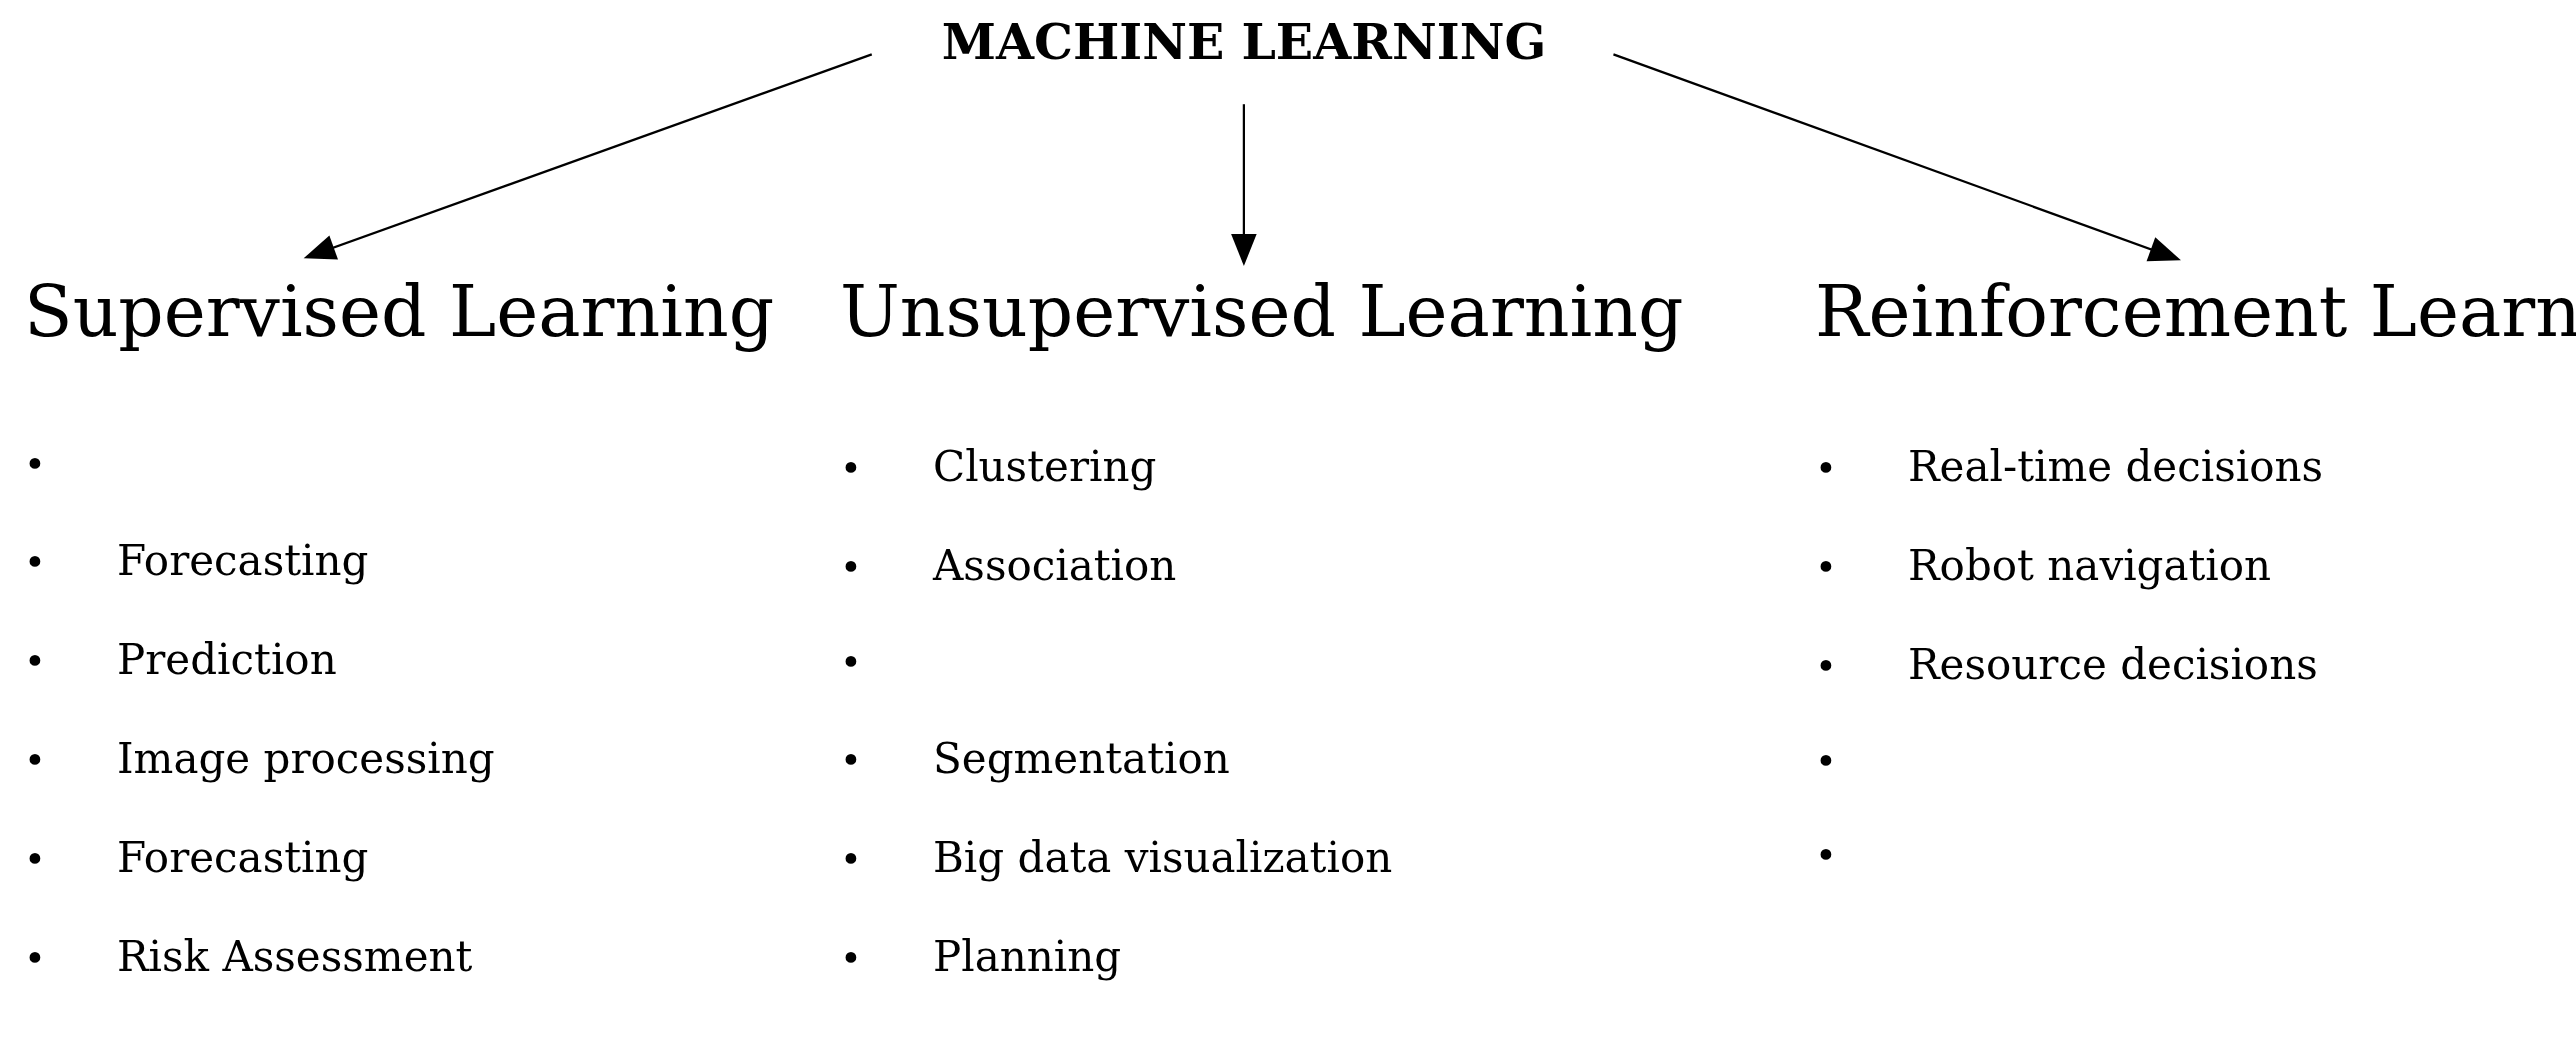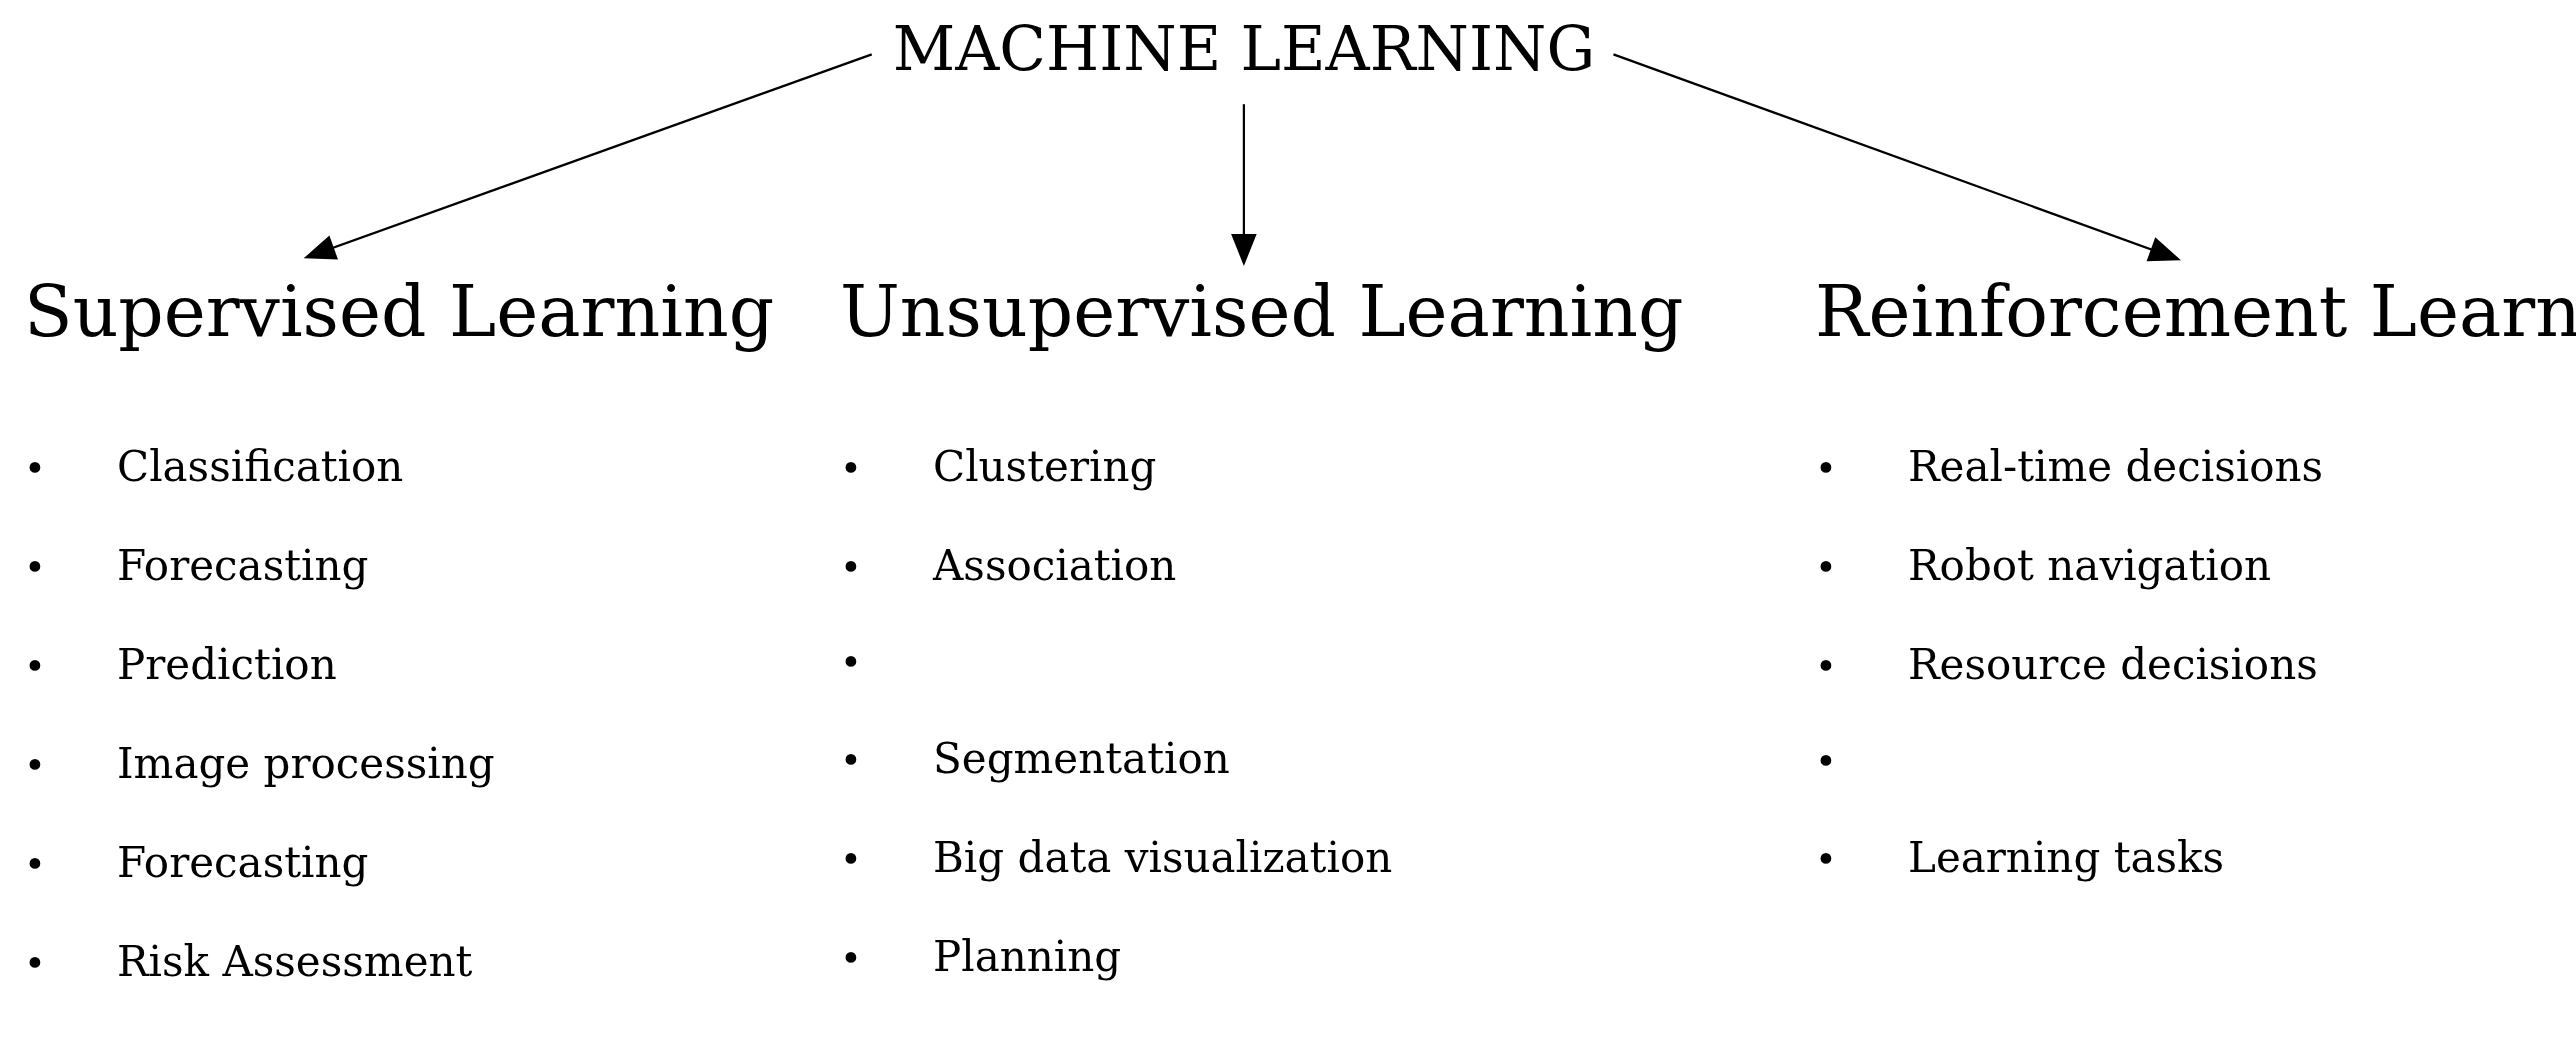--- a/index.html
+++ b/index.html
@@ -23,22 +23,22 @@
     position: absolute;
     left: 0;
     top: 0;
     pointer-events: none;
   }
   .title {
     position: absolute;
     top: 18px;
     left: 1244px;
     transform: translateX(-50%);
-    font-size: 61px;
-    font-weight: normal;
+    font-size: 49px;
+    font-weight: bold;
     white-space: nowrap;
     line-height: 1;
   }
   .column {
     position: absolute;
     top: 275px;
     width: 758px;
   }
   .col-supervised   { left: 24px;  }
   .col-unsupervised { left: 840px; }
@@ -84,21 +84,20 @@
     <line x1="2523" y1="85" x2="3405" y2="405" stroke="#000000" stroke-width="3.5" marker-end="url(#arrowhead)"></line>
   </svg>
 
   <div class="title">MACHINE LEARNING</div>
 
   <div class="column col-supervised">
     <h2>Supervised Learning</h2>
     <ul>
       <li>
         <span class="bullet">•</span>
-        <span>Classification</span>
       </li>
       <li>
         <span class="bullet">•</span>
         <span>Forecasting</span>
       </li>
       <li>
         <span class="bullet">•</span>
         <span>Prediction</span>
       </li>
       <li>
@@ -158,19 +157,18 @@
       </li>
       <li>
         <span class="bullet">•</span>
         <span>Resource decisions</span>
       </li>
       <li>
         <span class="bullet">•</span>
       </li>
       <li>
         <span class="bullet">•</span>
-        <span>Learning tasks</span>
       </li>
     </ul>
   </div>
 
 </div>
 
 
 </body></html>

